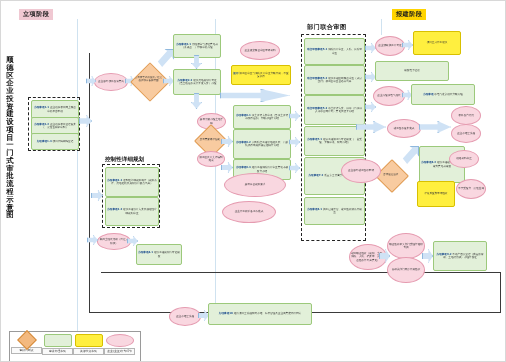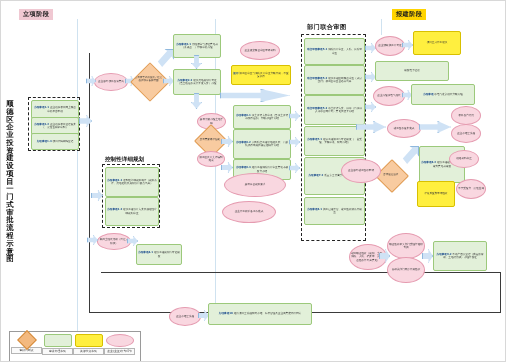--- a/index.html
+++ b/index.html
@@ -30,21 +30,20 @@
   
   .vtitle{
     position:absolute;
     left:2px;top:55px;
     width:14px;
     font-size:7.4px;font-weight:bold;color:#111;
     line-height:1.05;
     text-align:center;
     word-break:break-all;
     letter-spacing:0;
-    margin-top:44px;
   }
 
   
   .lane{position:absolute;background:#cfe2f0;width:1px;}
   .hrule{position:absolute;background:#3a3a3a;height:1px;}
   .vrule{position:absolute;background:#3a3a3a;width:1px;}
 
   
   .node{
     position:absolute;

